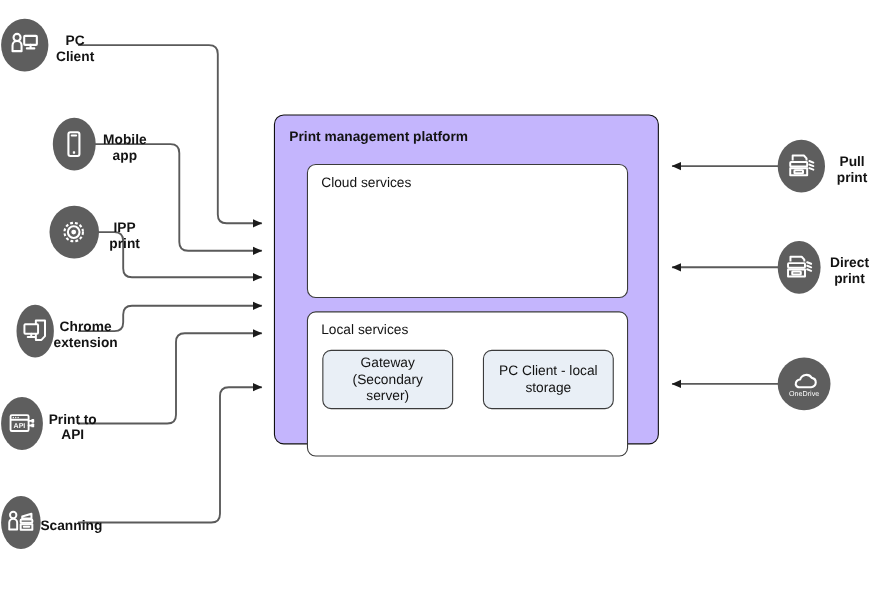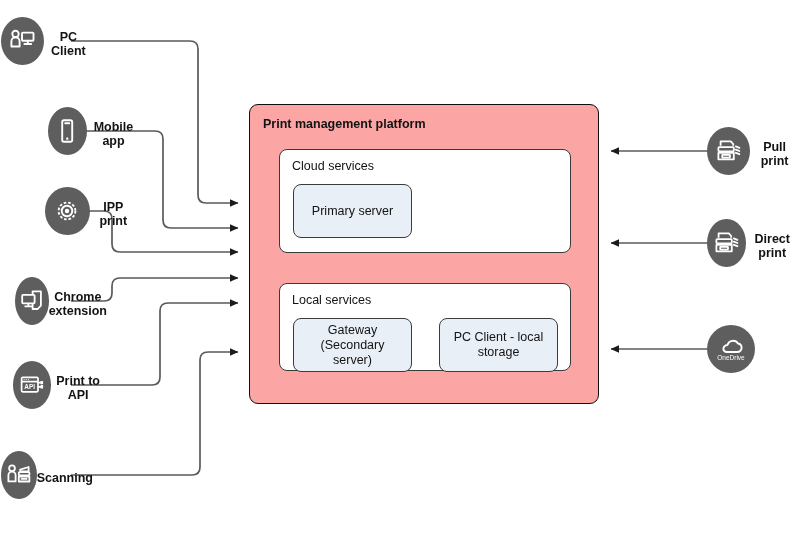--- a/index.html
+++ b/index.html
@@ -24,34 +24,34 @@
   .node .circle svg{display:block;}
   .node .cap{
     margin-top:6px;
     font-size:12.5px;font-weight:bold;line-height:14px;
     text-align:center;color:#131313;white-space:pre-line;
   }
 
   
   #platform{
     position:absolute;left:249px;top:104px;width:350px;height:300px;
-    background:#fca5a5;border:1.4px solid #0f0f0f;border-radius:9px;
+    background:#c4b5fd;border:1.4px solid #0f0f0f;border-radius:9px;
     box-sizing:border-box;
   }
   #platform .plat-title{
     position:absolute;left:13px;top:12px;
     font-size:12.5px;font-weight:bold;color:#131313;
   }
   .group{
     position:absolute;left:29px;width:292px;
     background:#ffffff;border:1.2px solid #3b3b3b;border-radius:8px;
     box-sizing:border-box;
   }
-  #group-cloud{top:44px;height:104px;}
-  #group-local{top:178px;height:88px;}
+  #group-cloud{top:44px;height:122px;}
+  #group-local{top:178px;height:132px;}
   .group .grp-title{
     position:absolute;left:12px;top:9px;
     font-size:12.5px;color:#131313;font-weight:normal;
   }
   .card{
     position:absolute;top:34px;height:54px;
     background:#e9eff6;border:1.2px solid #3b3b3b;border-radius:8px;
     display:flex;align-items:center;justify-content:center;text-align:center;
     font-size:12.5px;line-height:15px;color:#131313;
     box-sizing:border-box;padding:2px 6px;white-space:pre-line;
@@ -91,21 +91,20 @@
 
     <path d="M723,349 H611" marker-end="url(#arrL)"></path>
   </g>
 </svg>
 
 <div id="platform">
   <div class="plat-title">Print management platform</div>
 
   <div class="group" id="group-cloud">
     <div class="grp-title">Cloud services</div>
-    <div class="card left">Primary server</div>
   </div>
 
   <div class="group" id="group-local">
     <div class="grp-title">Local services</div>
     <div class="card right">PC Client - local
 storage</div>
     <div class="card left">Gateway
 (Secondary server)</div>
   </div>
 </div>
@@ -149,21 +148,21 @@
     <svg width="30" height="30" viewBox="0 0 30 30" fill="none" stroke="#ffffff" stroke-width="1.8">
       <path d="M15.6 5.4h8.3v14.2l-3.2 3.4h-5.1z" stroke-linejoin="round"></path>
       <rect x="5.2" y="8.8" width="12.4" height="8.6" rx="0.9" fill="#5e5e5e"></rect>
       <path d="M11.4 17.4v2.9M8.2 20.3h6.4" stroke-linecap="round"></path>
     </svg>
   </div>
   <div class="cap">Chrome
 extension</div>
 </div>
 
-<div class="node" style="left:1px;top:361px;padding-left:12px;">
+<div class="node" style="left:1px;top:361px;">
   <div class="circle">
     <svg width="30" height="30" viewBox="0 0 30 30" fill="none" stroke="#ffffff" stroke-width="1.7">
       <rect x="4.6" y="7.4" width="16.4" height="14.4" rx="1.2"></rect>
       <path d="M4.6 11.6h16.4"></path>
       <circle cx="7.1" cy="9.5" r="0.62" fill="#ffffff" stroke="none"></circle>
       <circle cx="9.3" cy="9.5" r="0.62" fill="#ffffff" stroke="none"></circle>
       <circle cx="11.5" cy="9.5" r="0.62" fill="#ffffff" stroke="none"></circle>
       <text x="12.7" y="19.3" font-family="'Liberation Sans',sans-serif" font-size="6.4" font-weight="bold" fill="#ffffff" stroke="none" text-anchor="middle">API</text>
       <path d="M21 12.6h3.1M21 16.8h3.1" stroke-linecap="round"></path>
       <rect x="23.5" y="10.9" width="2.6" height="3.4" rx="0.6" fill="#ffffff" stroke="none"></rect>

